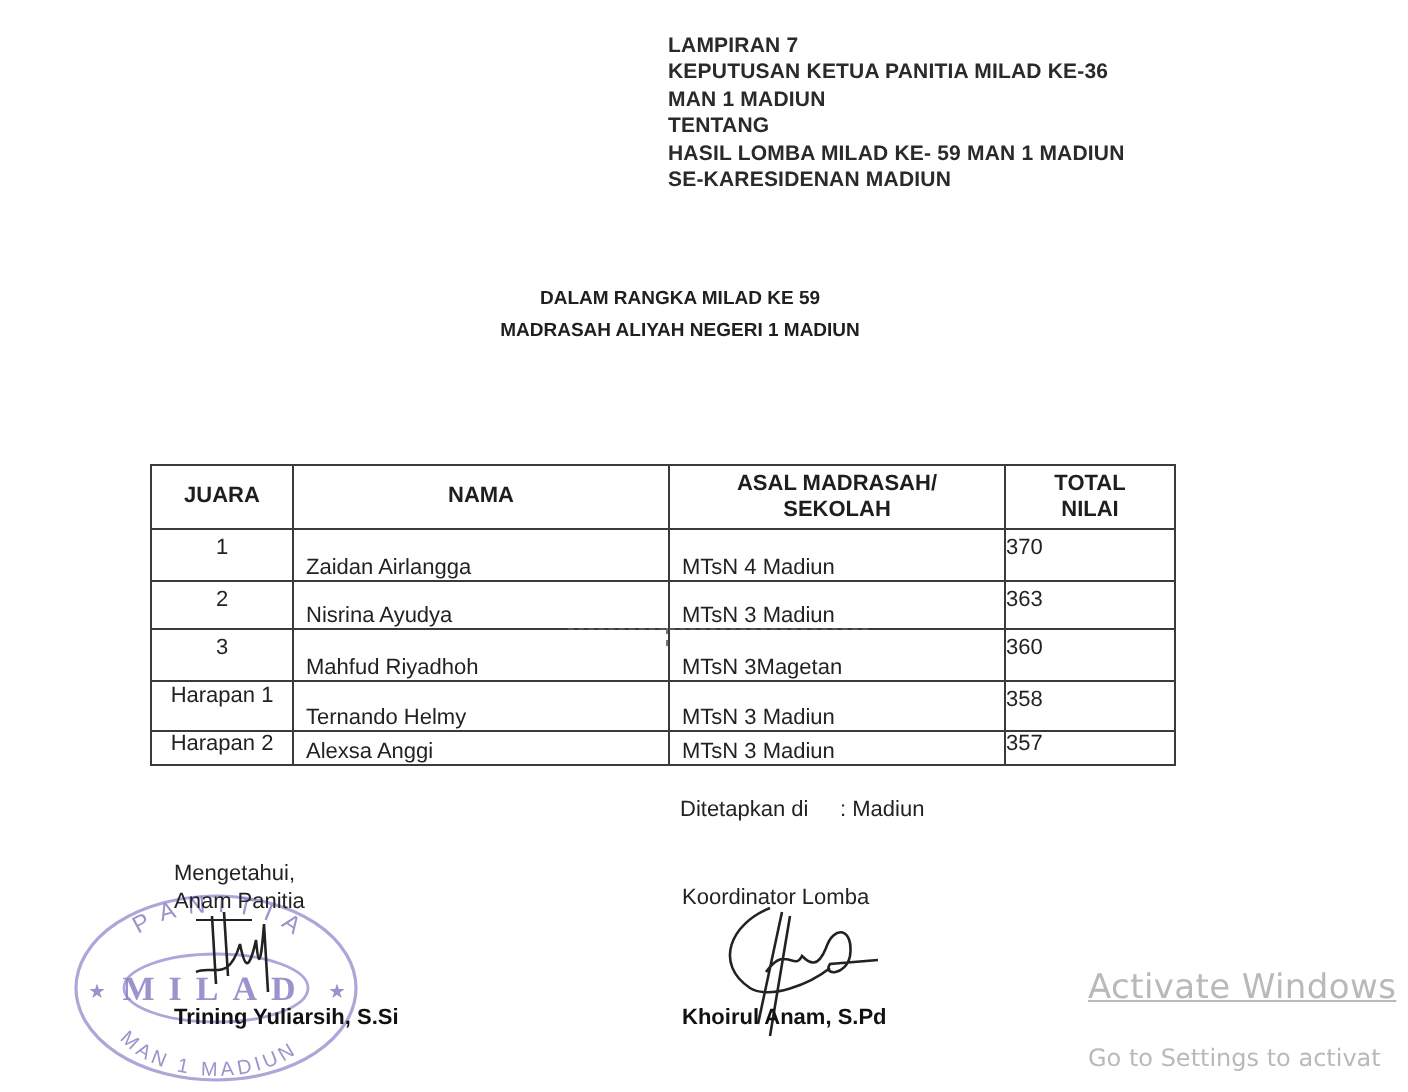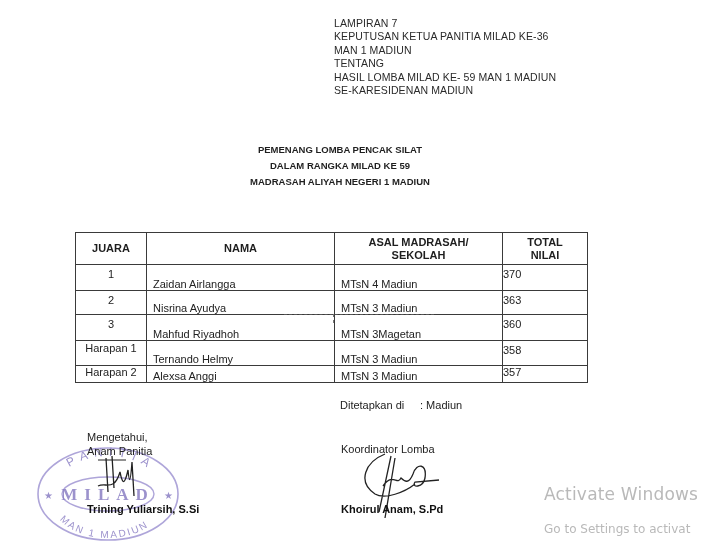--- a/index.html
+++ b/index.html
@@ -1,19 +1,19 @@
 <!DOCTYPE html>
 <html><head>
   <meta charset="utf-8">
   <style>
     * { margin: 0; padding: 0; box-sizing: border-box; }
     html, body { width: 704px; height: 546px; background: #ffffff; overflow: hidden; }
     body { position: relative; font-family: "Liberation Sans", "DejaVu Sans", sans-serif; color: #1a1a1a; }
 
-    .lampiran { position: absolute; left: 334px; top: 17px; font-size: 10.5px; line-height: 13.4px; color: #2a2a2a; letter-spacing: 0.1px; }
+    .lampiran { position: absolute; left: 334px; top: 17px; font-size: 10.5px; line-height: 13.4px; color: #2a2a2a; letter-spacing: 0.1px; font-weight: bold; }
     .lampiran div { white-space: nowrap; }
 
     .title-block { position: absolute; left: 200px; width: 280px; top: 142px; text-align: center; font-weight: bold; font-size: 9.5px; line-height: 16px; color: #1f1f1f; }
     .title-block div { white-space: nowrap; }
 
     .result-table { position: absolute; left: 75px; top: 232px; border-collapse: collapse; font-size: 11px; color: #222; }
     .result-table th, .result-table td { border: 1px solid #3a3a3a; }
     .result-table th { font-weight: bold; font-size: 11px; text-align: center; line-height: 13px; height: 32px; color: #1e1e1e; }
     .col-juara { width: 71px; }
     .col-nama { width: 188px; }
@@ -42,37 +42,36 @@
     .ketua-sign { position: absolute; left: 87px; top: 503px; font-size: 11px; font-weight: bold; color: #111; white-space: nowrap; }
 
     .koordinator { position: absolute; left: 341px; top: 443px; font-size: 11px; color: #222; }
     .koordinator-sign { position: absolute; left: 341px; top: 503px; font-size: 11px; font-weight: bold; color: #111; white-space: nowrap; }
 
     .stamp { position: absolute; left: 36px; top: 444px; width: 150px; height: 100px; }
     .signature-ketua { position: absolute; left: 92px; top: 452px; width: 50px; height: 60px; }
     .signature-koord { position: absolute; left: 355px; top: 452px; width: 90px; height: 70px; }
 
     .activate { position: absolute; left: 544px; top: 484px; color: #b9b9b9; white-space: nowrap; }
-    .activate .t1 { font-size: 17px; line-height: 20px; font-family: "DejaVu Sans", sans-serif; font-weight: normal; letter-spacing: 0.2px; }
+    .activate .t1 { font-size: 17px; line-height: 20px; font-family: "DejaVu Sans", sans-serif; font-weight: normal; letter-spacing: 0.2px; text-decoration: underline; }
     .activate .t2 { font-size: 12px; line-height: 20px; font-family: "DejaVu Sans", sans-serif; margin-top: 15px; }
   </style>
 </head>
 <body>
 
 <div class="lampiran">
   <div>LAMPIRAN 7</div>
   <div>KEPUTUSAN KETUA PANITIA MILAD KE-36</div>
   <div>MAN 1 MADIUN</div>
   <div>TENTANG</div>
   <div>HASIL LOMBA MILAD KE- 59 MAN 1 MADIUN</div>
   <div>SE-KARESIDENAN MADIUN</div>
 </div>
 
 <div class="title-block">
-  <div>PEMENANG LOMBA PENCAK SILAT</div>
   <div>DALAM RANGKA MILAD KE 59</div>
   <div>MADRASAH ALIYAH NEGERI 1 MADIUN</div>
 </div>
 
 <table class="result-table">
   <thead>
     <tr>
       <th class="col-juara">JUARA</th>
       <th class="col-nama">NAMA</th>
       <th class="col-asal">

